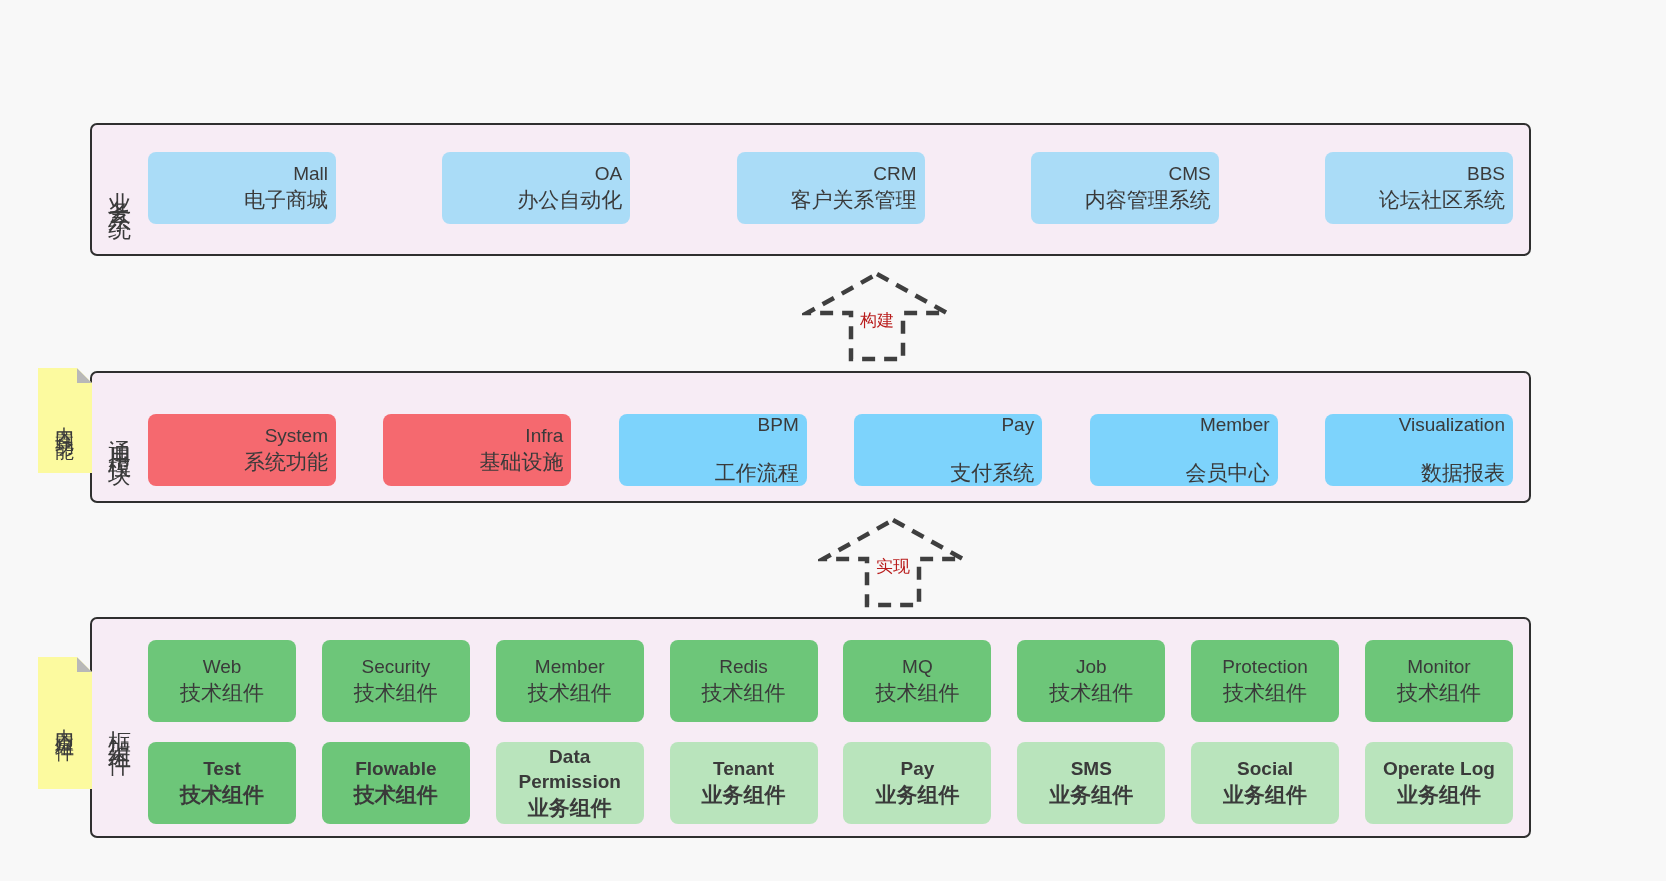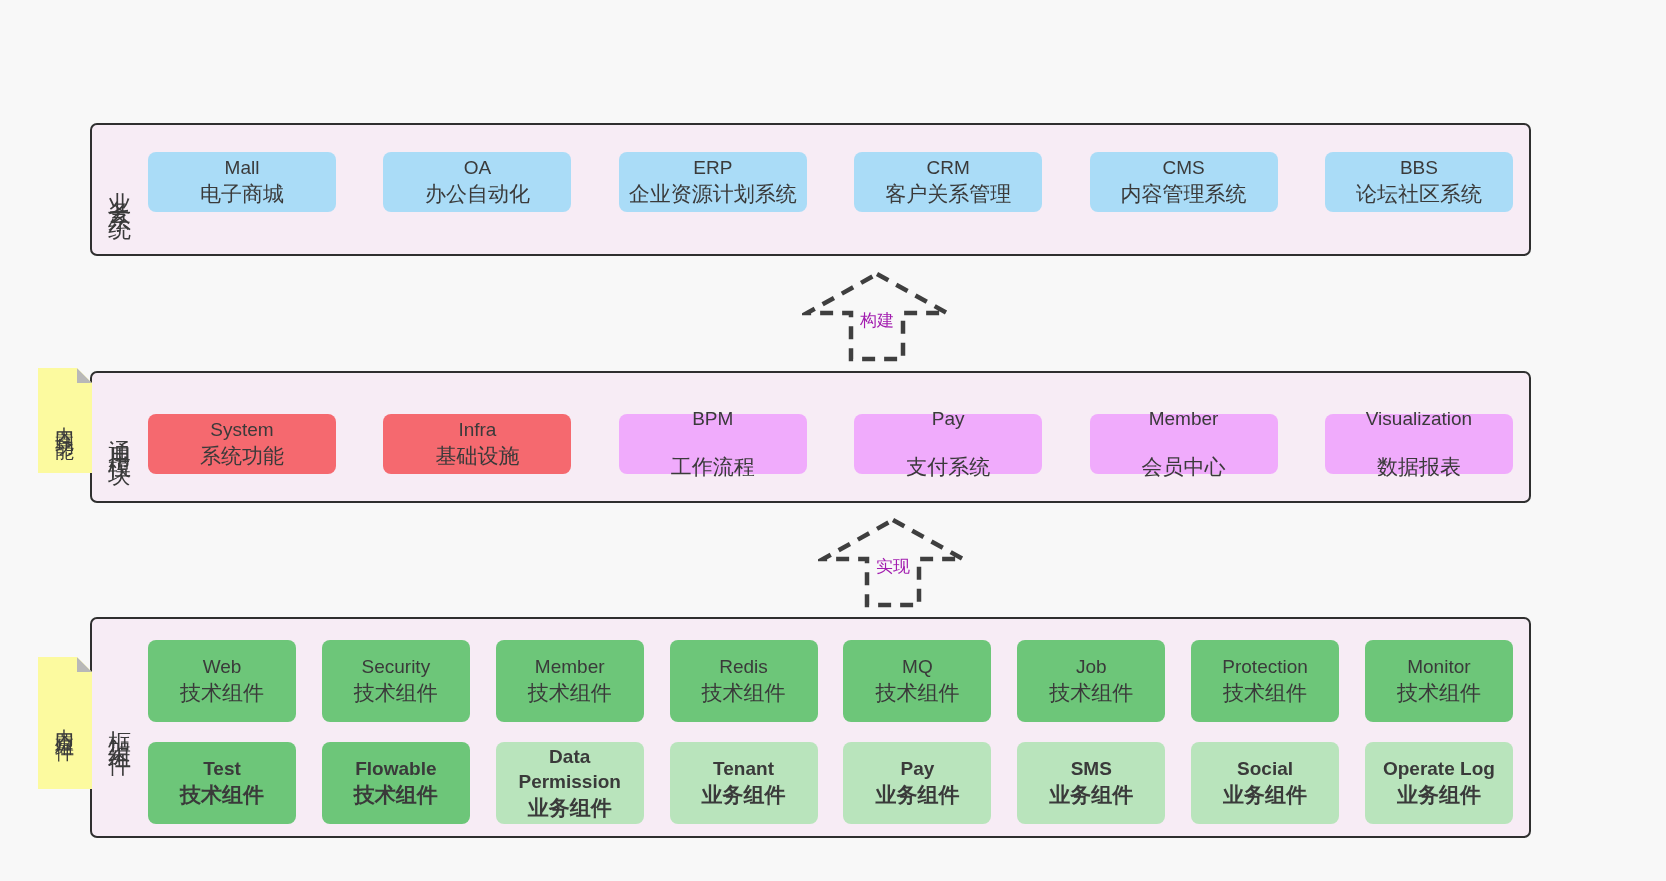--- a/index.html
+++ b/index.html
@@ -41,25 +41,25 @@
   .box{
     border-radius:8px;
     display:flex;flex-direction:column;
     align-items:center;justify-content:center;
     text-align:center;
     box-sizing:border-box;
     padding:2px 8px;
   }
   .box .en{font-size:19px;line-height:1.32;}
   .box .cn{font-size:21px;line-height:1.35;}
-  .w188{width:188px;height:60px;}
+  .w188{width:188px;height:72px;align-items:flex-end;}
   .w148{width:148px;height:82px;}
   .blue{background:#aadcf7;}
   .red{background:#f5696f;}
-  .pink{background:#f0abfc;gap:22px;}
+  .pink{background:#7dd3fc;gap:22px;}
   .green-dark{background:#6dc679;}
   .green-light{background:#b9e4bc;}
 
   .sticky{
     position:absolute;left:38px;width:54px;
     background:#fcfa9f;z-index:5;
     clip-path:polygon(0 0, calc(100% - 15px) 0, 100% 15px, 100% 100%, 0 100%);
   }
   #sticky-modules{top:368px;height:105px;}
   #sticky-framework{top:657px;height:132px;}
@@ -79,40 +79,36 @@
   .arrow{position:absolute;width:150px;height:92px;}
   #arrow-build{left:802px;top:270px;}
   #arrow-implement{left:818px;top:516px;}
   .arrow svg{position:absolute;inset:0;}
   .arrow-label{
     position:absolute;left:50%;top:40px;
     transform:translateX(-50%);
     background:#f8f8f8;
     font-size:17px;line-height:1.3;
     padding:0 4px;white-space:nowrap;
-    color:#a21caf;
+    color:#b91c1c;
   }
 </style>
 </head>
 <body>
 
 <div class="container" id="sec-business">
   <div class="v-label">业务系统</div>
   <div class="box-row">
     <div class="box blue w188">
       <span class="en">Mall</span>
       <span class="cn">电子商城</span>
     </div>
     <div class="box blue w188">
       <span class="en">OA</span>
       <span class="cn">办公自动化</span>
-    </div>
-    <div class="box blue w188">
-      <span class="en">ERP</span>
-      <span class="cn">企业资源计划系统</span>
     </div>
     <div class="box blue w188">
       <span class="en">CRM</span>
       <span class="cn">客户关系管理</span>
     </div>
     <div class="box blue w188">
       <span class="en">CMS</span>
       <span class="cn">内容管理系统</span>
     </div>
     <div class="box blue w188">

